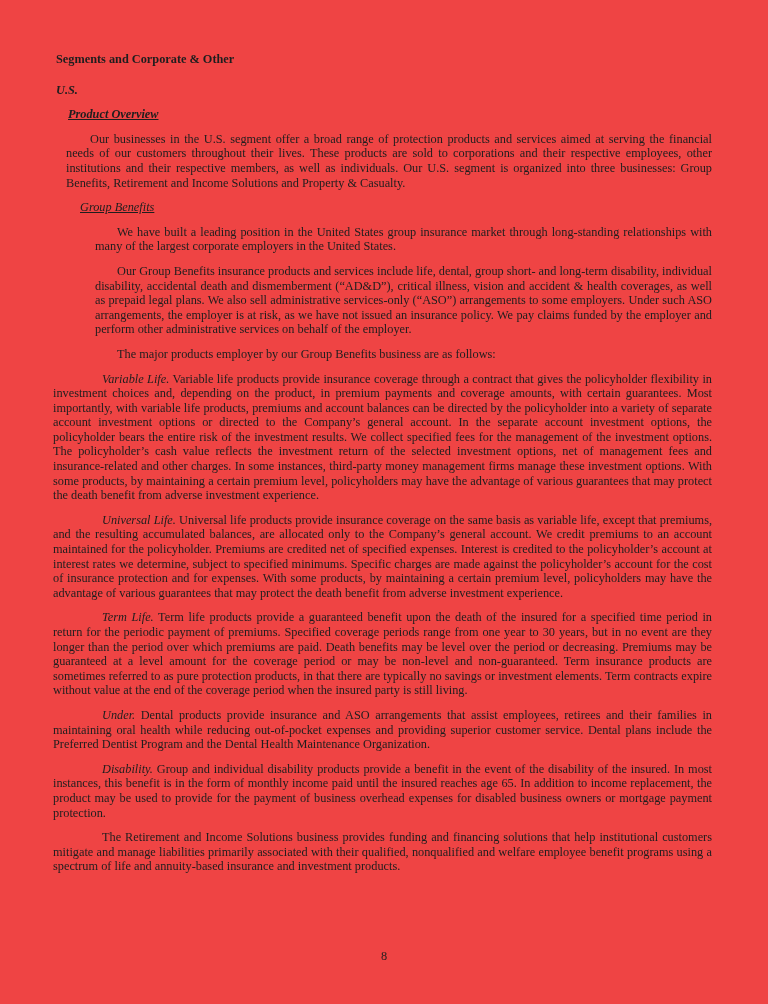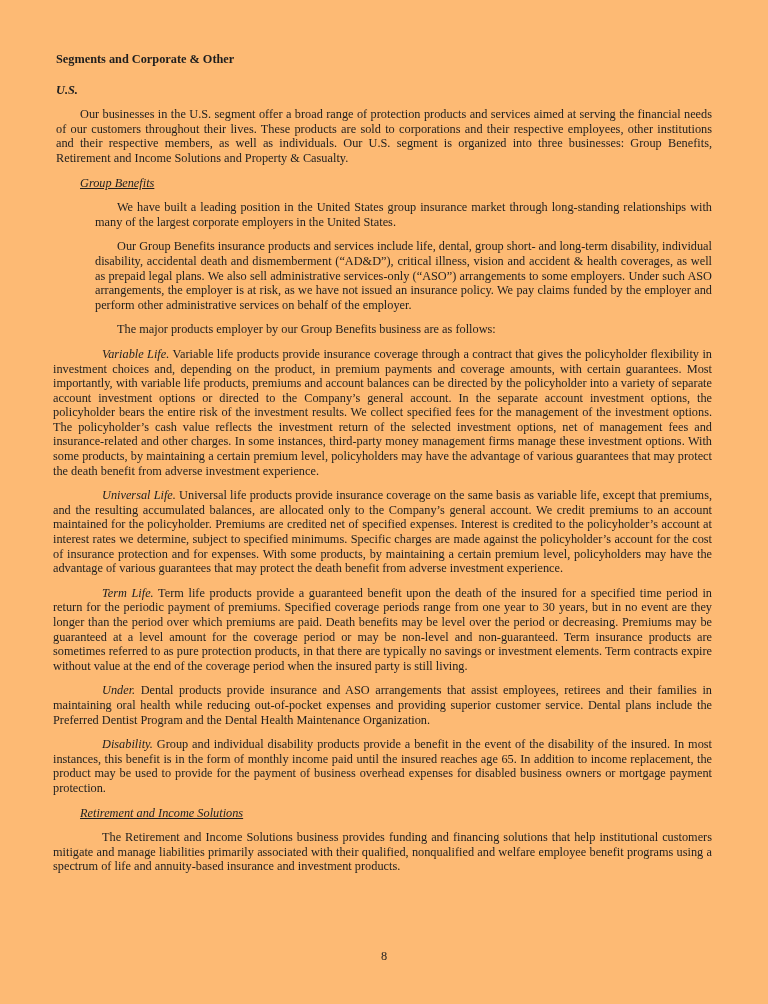--- a/index.html
+++ b/index.html
@@ -4,21 +4,21 @@
 <style>
   html, body {
     margin: 0;
     padding: 0;
     background: #ffffff;
   }
   .page {
     position: relative;
     width: 768px;
     height: 1004px;
-    background: #fdba74;
+    background: #ef4444;
     box-sizing: border-box;
     padding: 52px 56px 0 53px;
     font-family: "Liberation Serif", "DejaVu Serif", serif;
     font-size: 12.3px;
     line-height: 14.6px;
     color: #1e1e1e;
     overflow: hidden;
   }
   .doc { width: 100%; }
   .h1 {
@@ -40,21 +40,21 @@
   .h3 {
     font-style: italic;
     text-decoration: underline;
     margin: 0 0 10px 27px;
     font-family: Liberation Serif, serif;
   }
   .para {
     margin: 0 0 10px 0;
     text-align: justify;
   }
-  .p-a { margin-left: 3px; text-indent: 24px; }
+  .p-a { margin-left: 13px; text-indent: 24px; }
   .p-b { margin-left: 42px; text-indent: 22px; }
   .p-c { margin-left: 0;    text-indent: 49px; }
   .lead { font-style: italic; }
   .footer {
     position: absolute;
     left: 0;
     right: 0;
     bottom: 40px;
     text-align: center;
   }
@@ -64,29 +64,29 @@
     color: #1e1e1e;
   }
 </style>
 </head>
 <body>
 
 <div class="page">
   <div class="doc" id="doc">
       <div class="h1">Segments and Corporate &amp; Other</div>
       <div class="h1i">U.S.</div>
+      <div class="h2">Product Overview</div>
       <p class="para p-a">Our businesses in the U.S. segment offer a broad range of protection products and services aimed at serving the financial needs of our customers throughout their lives. These products are sold to corporations and their respective employees, other institutions and their respective members, as well as individuals. Our U.S. segment is organized into three businesses: Group Benefits, Retirement and Income Solutions and Property &amp; Casualty.</p>
       <div class="h3">Group Benefits</div>
       <p class="para p-b">We have built a leading position in the United States group insurance market through long-standing relationships with many of the largest corporate employers in the United States.</p>
       <p class="para p-b">Our Group Benefits insurance products and services include life, dental, group short- and long-term disability, individual disability, accidental death and dismemberment (“AD&amp;D”), critical illness, vision and accident &amp; health coverages, as well as prepaid legal plans. We also sell administrative services-only (“ASO”) arrangements to some employers. Under such ASO arrangements, the employer is at risk, as we have not issued an insurance policy. We pay claims funded by the employer and perform other administrative services on behalf of the employer.</p>
       <p class="para p-b">The major products employer by our Group Benefits business are as follows:</p>
       <p class="para p-c"><span class="lead">Variable Life.</span> Variable life products provide insurance coverage through a contract that gives the policyholder flexibility in investment choices and, depending on the product, in premium payments and coverage amounts, with certain guarantees. Most importantly, with variable life products, premiums and account balances can be directed by the policyholder into a variety of separate account investment options or directed to the Company’s general account. In the separate account investment options, the policyholder bears the entire risk of the investment results. We collect specified fees for the management of the investment options. The policyholder’s cash value reflects the investment return of the selected investment options, net of management fees and insurance-related and other charges. In some instances, third-party money management firms manage these investment options. With some products, by maintaining a certain premium level, policyholders may have the advantage of various guarantees that may protect the death benefit from adverse investment experience.</p>
       <p class="para p-c"><span class="lead">Universal Life.</span> Universal life products provide insurance coverage on the same basis as variable life, except that premiums, and the resulting accumulated balances, are allocated only to the Company’s general account. We credit premiums to an account maintained for the policyholder. Premiums are credited net of specified expenses. Interest is credited to the policyholder’s account at interest rates we determine, subject to specified minimums. Specific charges are made against the policyholder’s account for the cost of insurance protection and for expenses. With some products, by maintaining a certain premium level, policyholders may have the advantage of various guarantees that may protect the death benefit from adverse investment experience.</p>
       <p class="para p-c"><span class="lead">Term Life.</span> Term life products provide a guaranteed benefit upon the death of the insured for a specified time period in return for the periodic payment of premiums. Specified coverage periods range from one year to 30 years, but in no event are they longer than the period over which premiums are paid. Death benefits may be level over the period or decreasing. Premiums may be guaranteed at a level amount for the coverage period or may be non-level and non-guaranteed. Term insurance products are sometimes referred to as pure protection products, in that there are typically no savings or investment elements. Term contracts expire without value at the end of the coverage period when the insured party is still living.</p>
       <p class="para p-c"><span class="lead">Under.</span> Dental products provide insurance and ASO arrangements that assist employees, retirees and their families in maintaining oral health while reducing out-of-pocket expenses and providing superior customer service. Dental plans include the Preferred Dentist Program and the Dental Health Maintenance Organization.</p>
       <p class="para p-c"><span class="lead">Disability.</span> Group and individual disability products provide a benefit in the event of the disability of the insured. In most instances, this benefit is in the form of monthly income paid until the insured reaches age 65. In addition to income replacement, the product may be used to provide for the payment of business overhead expenses for disabled business owners or mortgage payment protection.</p>
-      <div class="h3">Retirement and Income Solutions</div>
       <p class="para p-c">The Retirement and Income Solutions business provides funding and financing solutions that help institutional customers mitigate and manage liabilities primarily associated with their qualified, nonqualified and welfare employee benefit programs using a spectrum of life and annuity-based insurance and investment products.</p>
     </div>
   <div class="footer">
     <span class="pagenum">8</span>
   </div>
 </div>
 
 </body></html>

